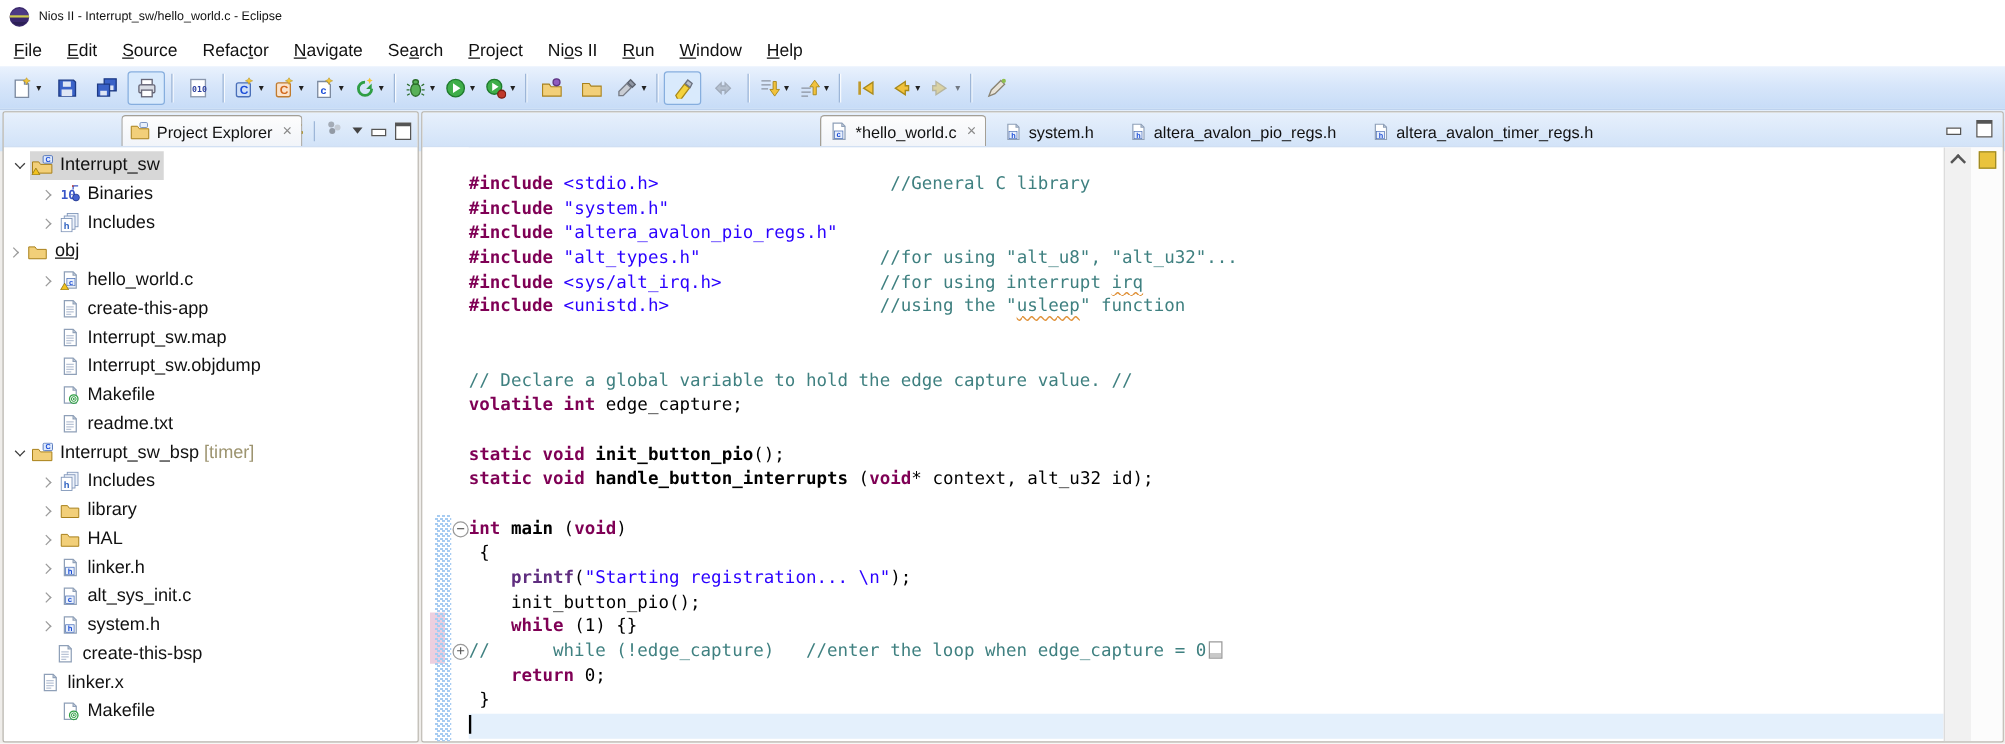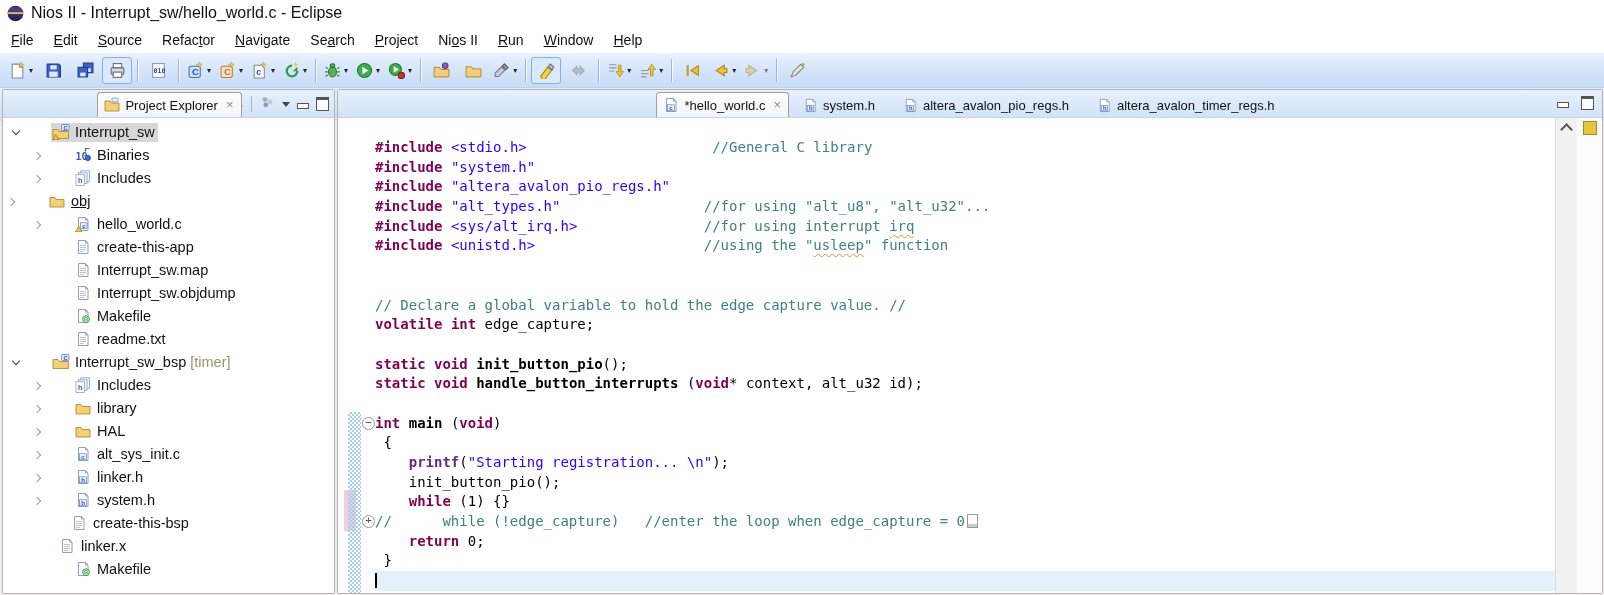--- a/index.html
+++ b/index.html
@@ -1,20 +1,20 @@
 <!DOCTYPE html>
 <html><head>
 <meta charset="utf-8">
 <style>
   html,body{margin:0;padding:0;background:#fff;}
   .window{position:relative;width:1604px;height:595px;overflow:hidden;
           font-family:"Liberation Sans",sans-serif;color:#111;background:#fff;}
 
   
-  .titlebar{height:26px;display:flex;align-items:center;padding-left:7px;font-size:16px;background:#fff;}
+  .titlebar{height:26px;display:flex;align-items:center;padding-left:7px;font-size:10px;background:#fff;}
   .titlebar .appicon{width:17px;height:17px;margin-right:7px;flex:none;}
 
   
   .menubar{height:27px;display:flex;align-items:center;background:#fff;font-size:14px;padding-left:1px;}
   .menu-item{padding:4px 10px;cursor:default;}
   .menu-item u{text-decoration:underline;}
 
   
   .toolbar{height:34px;background:linear-gradient(#eaf2fd 0%,#d7e6fa 45%,#c7dcf7 100%);
            border-bottom:1px solid #bdd2ee;display:flex;align-items:center;padding-left:5px;}
@@ -44,21 +44,21 @@
 
   .pe-tools{position:absolute;right:5px;top:4px;display:flex;align-items:center;gap:7px;}
   .pe-tools svg{width:16px;height:16px;}
   .mini-sep{width:1px;height:16px;background:#9db6d8;}
   .tri-down{width:0;height:0;border-left:4px solid transparent;border-right:4px solid transparent;border-top:5px solid #444;}
   .btn-min{width:10px;height:4px;border:1px solid #555;background:#fff;margin-top:3px;}
   .btn-max{width:11px;height:10px;border:1px solid #555;border-top:3px solid #555;background:#fff;}
 
   
   .tree{position:absolute;top:28px;left:0;right:0;bottom:0;font-size:14.5px;padding-top:3px;overflow:hidden;background:#fff;}
-  .trow{height:23px;display:flex;align-items:center;gap:27px;}
+  .trow{height:23px;display:flex;}
   .arrowbox{width:17px;flex:none;display:flex;align-items:center;justify-content:center;}
   .chev{width:5px;height:5px;border-right:1.6px solid #9b9b9b;border-bottom:1.6px solid #9b9b9b;transform:rotate(-45deg);margin-left:-2px;}
   .chev.open{border-color:#3b3b3b;transform:rotate(45deg);margin-top:-3px;margin-left:0;}
   .ticon{width:18px;height:16px;margin:0 5px 0 1px;flex:none;}
   .ticon svg{width:100%;height:100%;}
   .labelwrap{display:flex;align-items:center;padding:1px 3px 2px 0;}
   .labelwrap.sel{background:#d7d7d7;}
   .tsuffix{color:#9d9470;margin-left:4px;}
 
   
@@ -513,37 +513,37 @@
           </div>
           <div class="trow" style="padding-left: 26px;">
             <span class="arrowbox">
               <span class="chev"></span>
             </span>
             <span class="labelwrap">
               <span class="ticon"><svg viewBox="0 0 16 16">
                   <path d="M3.5 1.5h7L13 4v10.5H3.5z" fill="#fff" stroke="#8fa0b8"></path>
                   <path d="M10.5 1.5V4H13" fill="none" stroke="#8fa0b8"></path>
                   <rect x="4.5" y="7.8" width="6.8" height="6" fill="#e8f0fc" stroke="#4a6fb8" stroke-width=".6"></rect>
+                  <text x="6.3" y="12.9" font-size="6.2" font-weight="bold" fill="#1d4ed8">h</text>
+                </svg></span>
+              <span>linker.h</span>
+            </span>
+          </div>
+          <div class="trow" style="padding-left: 26px;">
+            <span class="arrowbox">
+              <span class="chev"></span>
+            </span>
+            <span class="labelwrap">
+              <span class="ticon"><svg viewBox="0 0 16 16">
+                  <path d="M3.5 1.5h7L13 4v10.5H3.5z" fill="#fff" stroke="#8fa0b8"></path>
+                  <path d="M10.5 1.5V4H13" fill="none" stroke="#8fa0b8"></path>
+                  <rect x="4.5" y="7.8" width="6.8" height="6" fill="#e8f0fc" stroke="#4a6fb8" stroke-width=".6"></rect>
                   <text x="6.3" y="12.9" font-size="6.2" font-weight="bold" fill="#1d4ed8">c</text>
                 </svg></span>
               <span>alt_sys_init.c</span>
-            </span>
-          </div>
-          <div class="trow" style="padding-left: 26px;">
-            <span class="arrowbox">
-              <span class="chev"></span>
-            </span>
-            <span class="labelwrap">
-              <span class="ticon"><svg viewBox="0 0 16 16">
-                  <path d="M3.5 1.5h7L13 4v10.5H3.5z" fill="#fff" stroke="#8fa0b8"></path>
-                  <path d="M10.5 1.5V4H13" fill="none" stroke="#8fa0b8"></path>
-                  <rect x="4.5" y="7.8" width="6.8" height="6" fill="#e8f0fc" stroke="#4a6fb8" stroke-width=".6"></rect>
-                  <text x="6.3" y="12.9" font-size="6.2" font-weight="bold" fill="#1d4ed8">h</text>
-                </svg></span>
-              <span>linker.h</span>
             </span>
           </div>
           <div class="trow" style="padding-left: 26px;">
             <span class="arrowbox">
               <span class="chev"></span>
             </span>
             <span class="labelwrap">
               <span class="ticon"><svg viewBox="0 0 16 16">
                   <path d="M3.5 1.5h7L13 4v10.5H3.5z" fill="#fff" stroke="#8fa0b8"></path>
                   <path d="M10.5 1.5V4H13" fill="none" stroke="#8fa0b8"></path>

